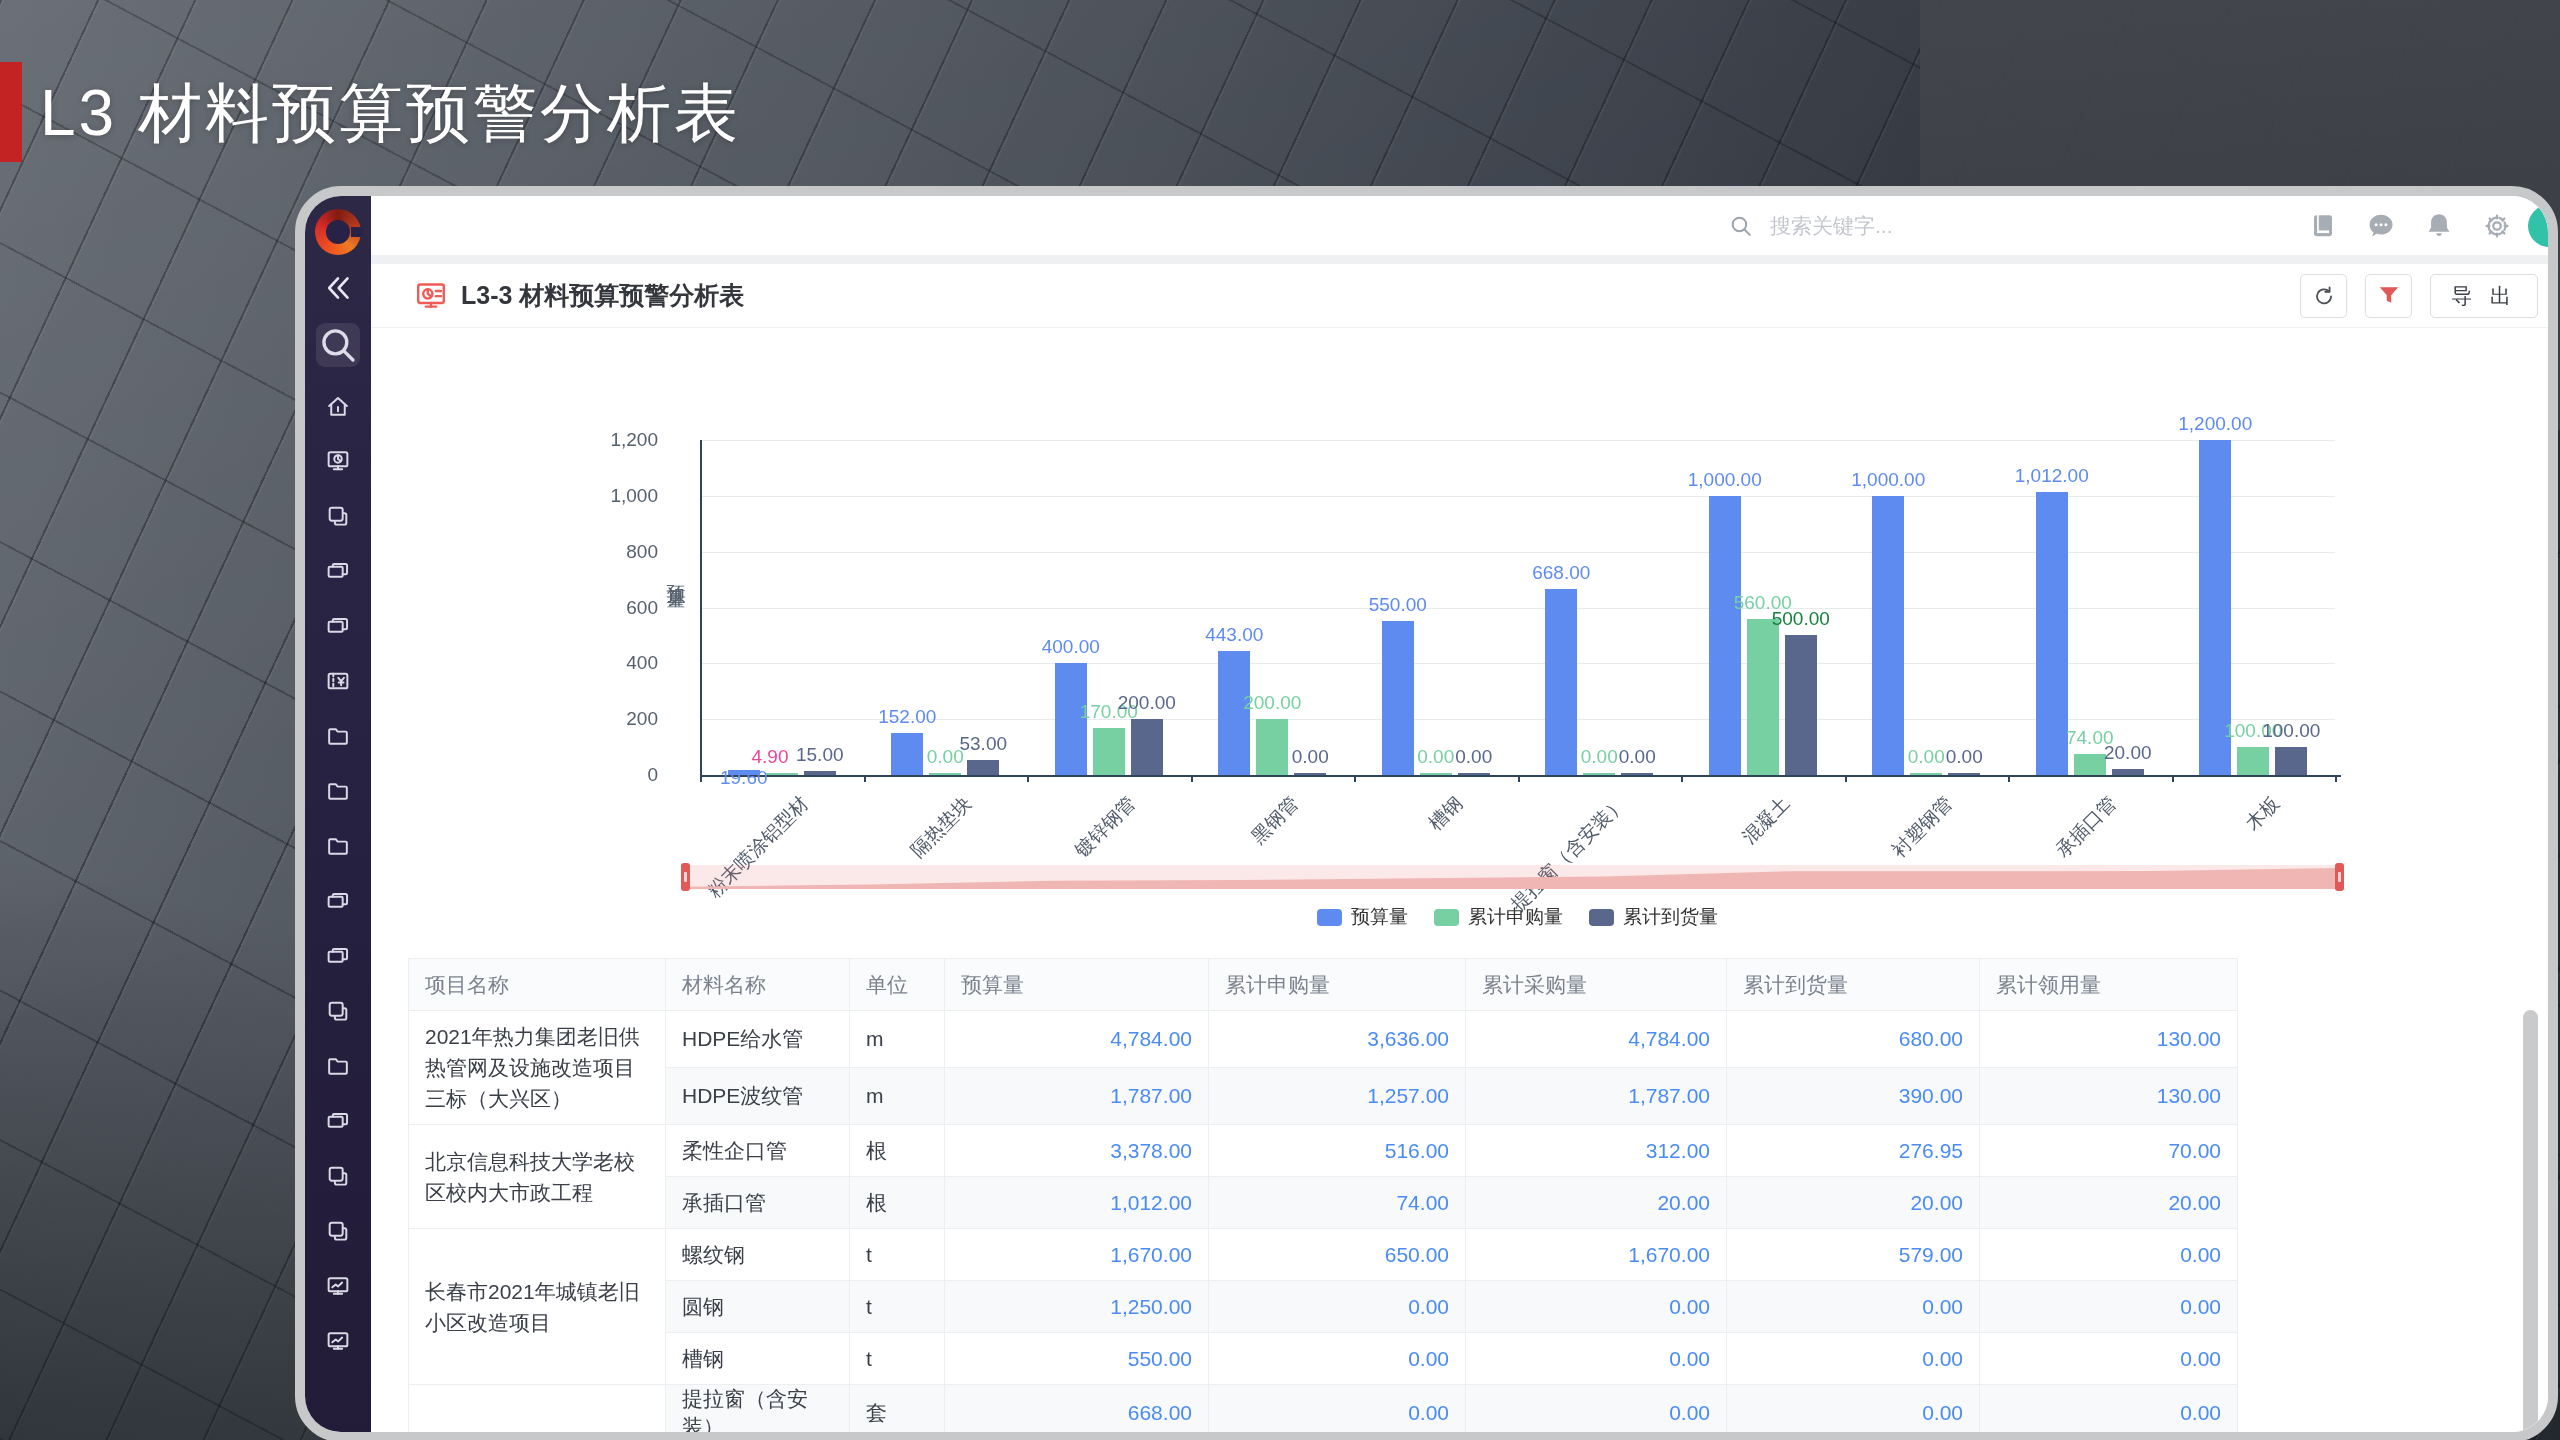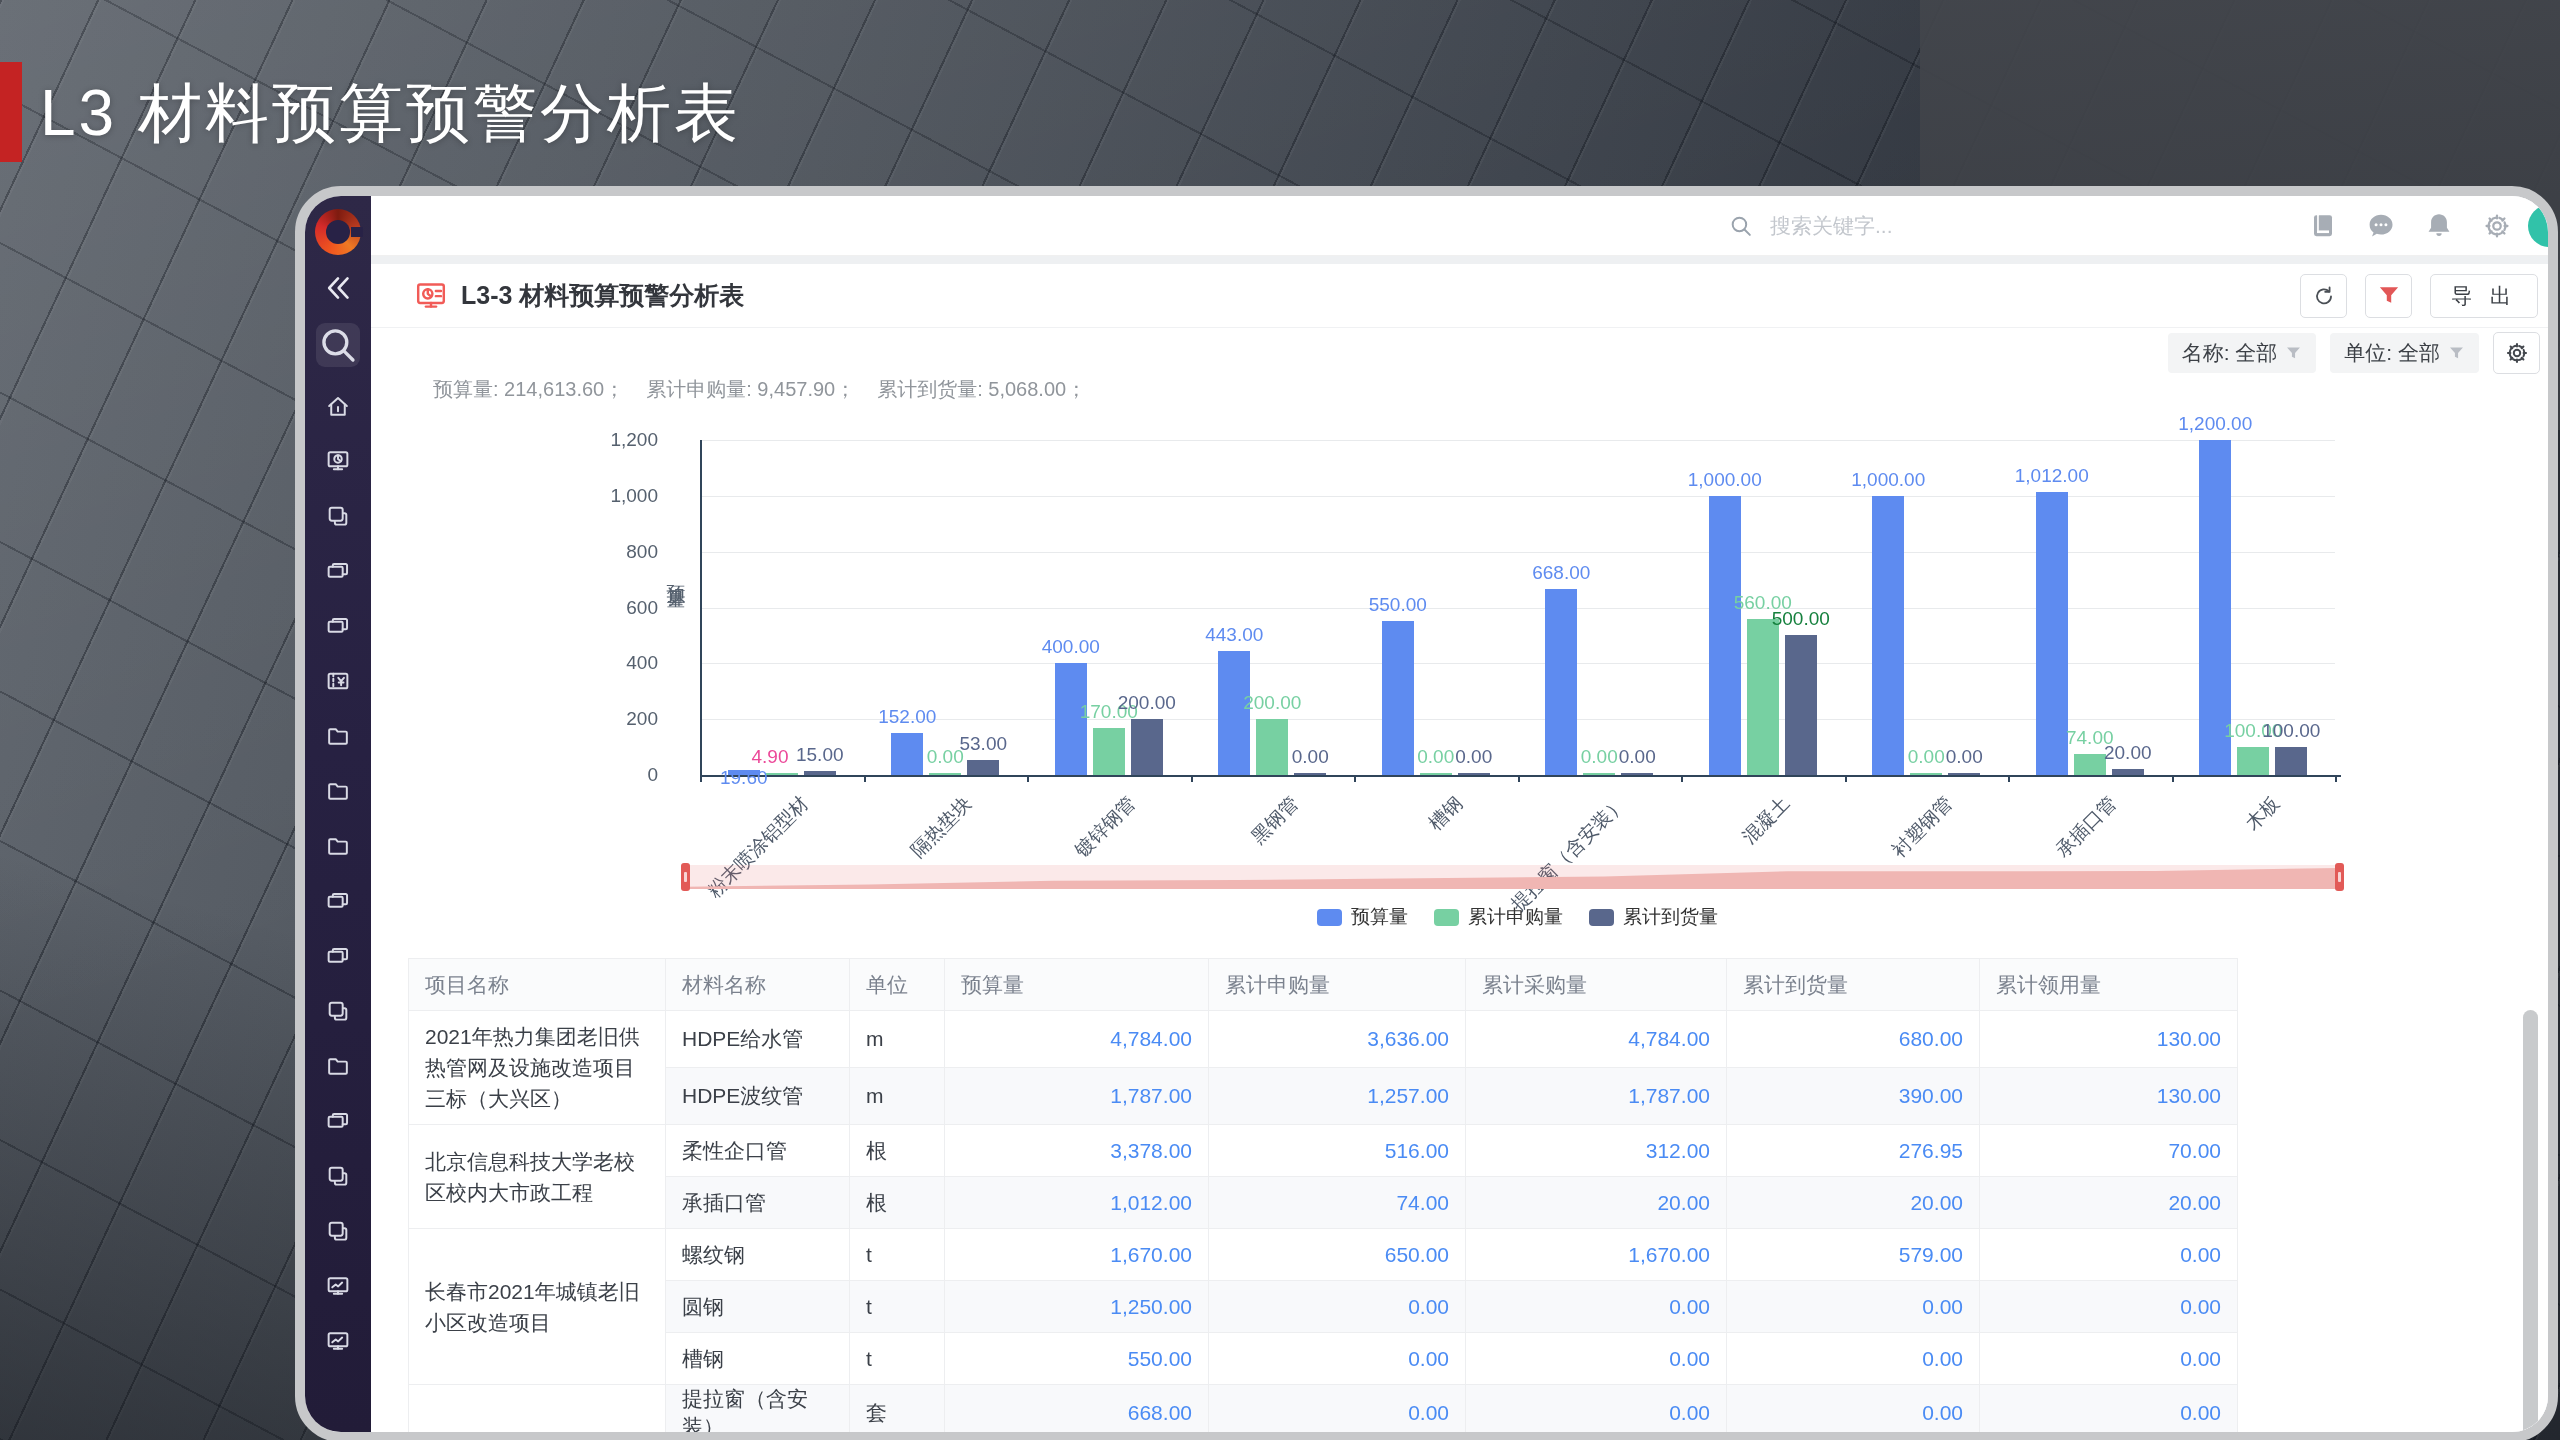--- a/index.html
+++ b/index.html
@@ -343,53 +343,21 @@
                 <span class="ic">
                   <svg viewBox="0 0 25 25" fill="none" stroke="currentColor" stroke-width="1.9" stroke-linecap="round" stroke-linejoin="round" style="width: 100%; height: 100%; display: block;">
                     <path fill="currentColor" stroke="none" d="M3 3.5 h19 l-7.2 8.3 v7.7 l-4.6-2.1 v-5.6 Z"></path>
                   </svg>
                 </span>
               </div>
             <div class="btn btn-export">导 出</div>
           </div>
         </div>
 
-        <div class="chips-row">
-          <div class="chip">
-            <span>名称: 全部</span>
-            <span class="ic">
-                <svg viewBox="0 0 25 25" fill="none" stroke="currentColor" stroke-width="1.9" stroke-linecap="round" stroke-linejoin="round" style="width: 100%; height: 100%; display: block;">
-                  <path fill="currentColor" stroke="none" d="M3 3.5 h19 l-7.2 8.3 v7.7 l-4.6-2.1 v-5.6 Z"></path>
-                </svg>
-              </span>
-          </div>
-          <div class="chip">
-            <span>单位: 全部</span>
-            <span class="ic">
-                <svg viewBox="0 0 25 25" fill="none" stroke="currentColor" stroke-width="1.9" stroke-linecap="round" stroke-linejoin="round" style="width: 100%; height: 100%; display: block;">
-                  <path fill="currentColor" stroke="none" d="M3 3.5 h19 l-7.2 8.3 v7.7 l-4.6-2.1 v-5.6 Z"></path>
-                </svg>
-              </span>
-          </div>
-          <div class="btn btn-gear">
-              <span class="ic">
-                <svg viewBox="0 0 25 25" fill="none" stroke="currentColor" stroke-width="1.9" stroke-linecap="round" stroke-linejoin="round" style="width: 100%; height: 100%; display: block;">
-                  <circle cx="12.5" cy="12.5" r="3.1"></circle>
-                  <circle cx="12.5" cy="12.5" r="7" stroke-dasharray="3.4 2.4"></circle>
-                  <path d="M12.5 3.8 v2.4 M12.5 18.8 v2.4 M3.8 12.5 h2.4 M18.8 12.5 h2.4 M6.3 6.3 l1.7 1.7 M17 17 l1.7 1.7 M18.7 6.3 L17 8 M8 17 l-1.7 1.7"></path>
-                </svg>
-              </span>
-            </div>
-        </div>
-
-        <div class="summary">
-          <span>预算量: 214,613.60；</span>
-          <span>累计申购量: 9,457.90；</span>
-          <span>累计到货量: 5,068.00；</span>
-        </div>
+
 
         <div id="chart">
             <div class="ytick" style="left: 177px; top: 500px;">0</div>
             <div class="gridline" style="left: 329px; top: 455.167px; width: 1635px;"></div>
             <div class="ytick" style="left: 177px; top: 444.167px;">200</div>
             <div class="gridline" style="left: 329px; top: 399.333px; width: 1635px;"></div>
             <div class="ytick" style="left: 177px; top: 388.333px;">400</div>
             <div class="gridline" style="left: 329px; top: 343.5px; width: 1635px;"></div>
             <div class="ytick" style="left: 177px; top: 332.5px;">600</div>
             <div class="gridline" style="left: 329px; top: 287.667px; width: 1635px;"></div>

